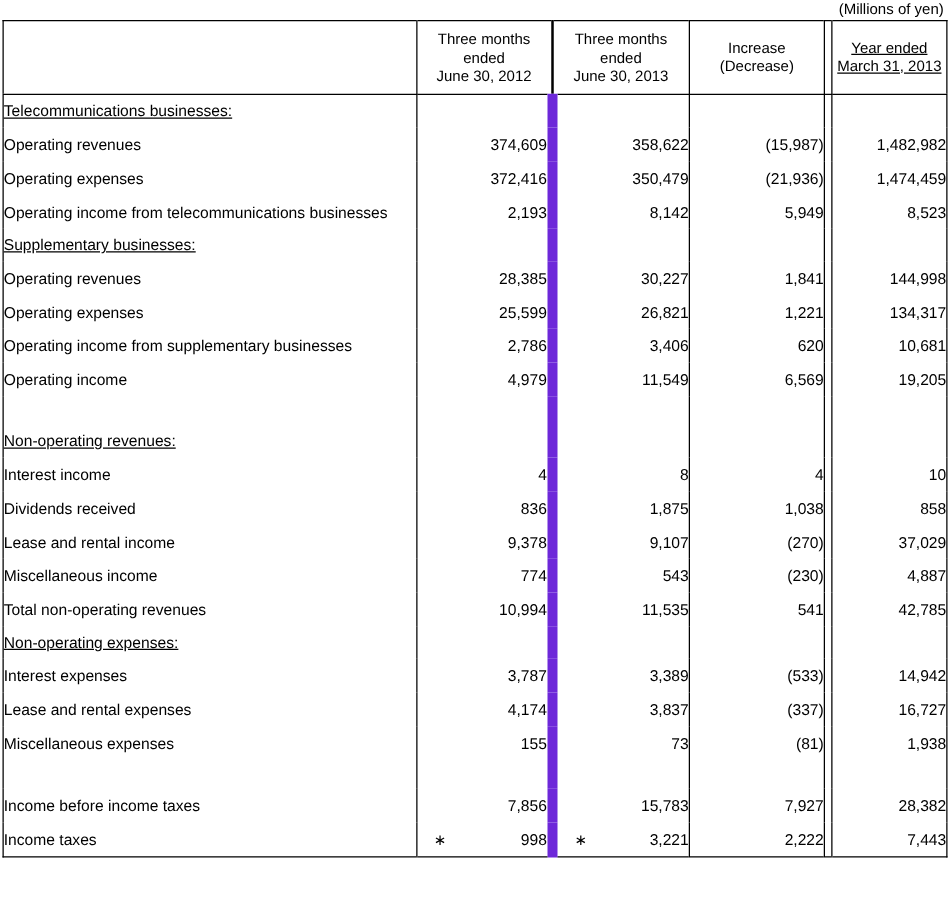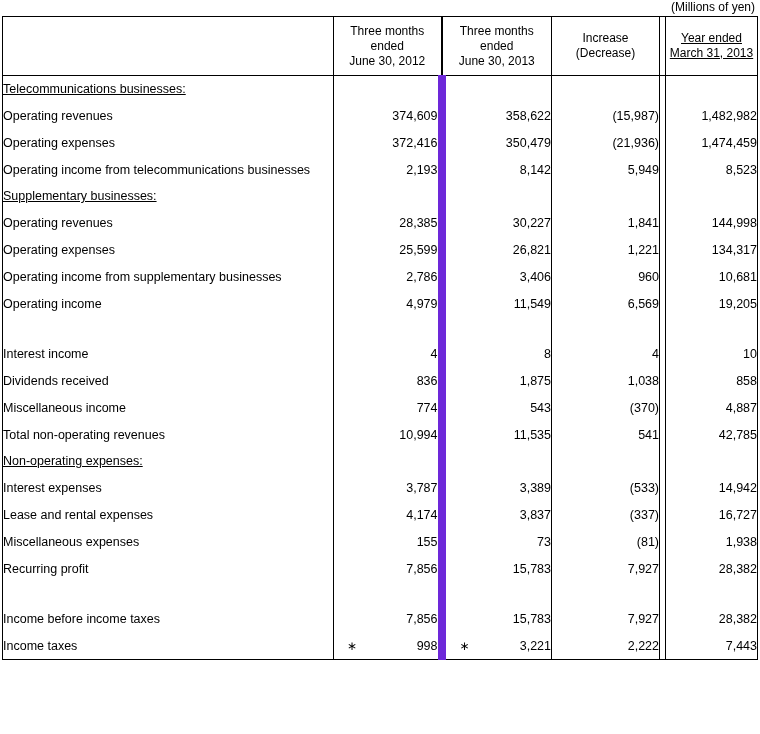--- a/index.html
+++ b/index.html
@@ -246,61 +246,77 @@
           <td class="b-num b-2012"><span>25,599</span></td>
           <td class="b-num b-2013"><span>26,821</span></td>
           <td class="b-num b-delta"><span>1,221</span></td>
           <td class="b-gapsp"></td>
           <td class="b-num b-year"><span>134,317</span></td>
         </tr>
         <tr class="data-row">
           <td class="b-label lvl1">Operating income from supplementary businesses</td>
           <td class="b-num b-2012"><span>2,786</span></td>
           <td class="b-num b-2013"><span>3,406</span></td>
-          <td class="b-num b-delta"><span>960</span></td>
+          <td class="b-num b-delta"><span>620</span></td>
           <td class="b-gapsp"></td>
           <td class="b-num b-year"><span>10,681</span></td>
         </tr>
         <tr class="data-row">
           <td class="b-label lvl0">Operating income</td>
           <td class="b-num b-2012"><span>4,979</span></td>
           <td class="b-num b-2013"><span>11,549</span></td>
           <td class="b-num b-delta"><span>6,569</span></td>
           <td class="b-gapsp"></td>
           <td class="b-num b-year"><span>19,205</span></td>
         </tr>
         <tr class="spacer-row">
           <td class="b-label lvl0"></td>
           <td class="b-num b-2012"><span></span></td>
           <td class="b-num b-2013"><span></span></td>
           <td class="b-num b-delta"><span></span></td>
           <td class="b-gapsp"></td>
           <td class="b-num b-year"><span></span></td>
         </tr>
+        <tr class="head-row data-row">
+          <td class="b-label lvl0">Non-operating revenues:</td>
+          <td class="b-num b-2012"><span></span></td>
+          <td class="b-num b-2013"><span></span></td>
+          <td class="b-num b-delta"><span></span></td>
+          <td class="b-gapsp"></td>
+          <td class="b-num b-year"><span></span></td>
+        </tr>
         <tr class="data-row">
           <td class="b-label lvl1">Interest income</td>
           <td class="b-num b-2012"><span>4</span></td>
           <td class="b-num b-2013"><span>8</span></td>
           <td class="b-num b-delta"><span>4</span></td>
           <td class="b-gapsp"></td>
           <td class="b-num b-year"><span>10</span></td>
         </tr>
         <tr class="data-row">
           <td class="b-label lvl1">Dividends received</td>
           <td class="b-num b-2012"><span>836</span></td>
           <td class="b-num b-2013"><span>1,875</span></td>
           <td class="b-num b-delta"><span>1,038</span></td>
           <td class="b-gapsp"></td>
           <td class="b-num b-year"><span>858</span></td>
         </tr>
         <tr class="data-row">
+          <td class="b-label lvl1">Lease and rental income</td>
+          <td class="b-num b-2012"><span>9,378</span></td>
+          <td class="b-num b-2013"><span>9,107</span></td>
+          <td class="b-num b-delta"><span>(270)</span></td>
+          <td class="b-gapsp"></td>
+          <td class="b-num b-year"><span>37,029</span></td>
+        </tr>
+        <tr class="data-row">
           <td class="b-label lvl1">Miscellaneous income</td>
           <td class="b-num b-2012"><span>774</span></td>
           <td class="b-num b-2013"><span>543</span></td>
-          <td class="b-num b-delta"><span>(370)</span></td>
+          <td class="b-num b-delta"><span>(230)</span></td>
           <td class="b-gapsp"></td>
           <td class="b-num b-year"><span>4,887</span></td>
         </tr>
         <tr class="data-row">
           <td class="b-label lvl1">Total non-operating revenues</td>
           <td class="b-num b-2012"><span>10,994</span></td>
           <td class="b-num b-2013"><span>11,535</span></td>
           <td class="b-num b-delta"><span>541</span></td>
           <td class="b-gapsp"></td>
           <td class="b-num b-year"><span>42,785</span></td>
@@ -330,28 +346,20 @@
           <td class="b-num b-year"><span>16,727</span></td>
         </tr>
         <tr class="data-row">
           <td class="b-label lvl1">Miscellaneous expenses</td>
           <td class="b-num b-2012"><span>155</span></td>
           <td class="b-num b-2013"><span>73</span></td>
           <td class="b-num b-delta"><span>(81)</span></td>
           <td class="b-gapsp"></td>
           <td class="b-num b-year"><span>1,938</span></td>
         </tr>
-        <tr class="data-row">
-          <td class="b-label lvl0">Recurring profit</td>
-          <td class="b-num b-2012"><span>7,856</span></td>
-          <td class="b-num b-2013"><span>15,783</span></td>
-          <td class="b-num b-delta"><span>7,927</span></td>
-          <td class="b-gapsp"></td>
-          <td class="b-num b-year"><span>28,382</span></td>
-        </tr>
         <tr class="spacer-row">
           <td class="b-label lvl0"></td>
           <td class="b-num b-2012"><span></span></td>
           <td class="b-num b-2013"><span></span></td>
           <td class="b-num b-delta"><span></span></td>
           <td class="b-gapsp"></td>
           <td class="b-num b-year"><span></span></td>
         </tr>
         <tr class="data-row">
           <td class="b-label lvl0">Income before income taxes</td>

